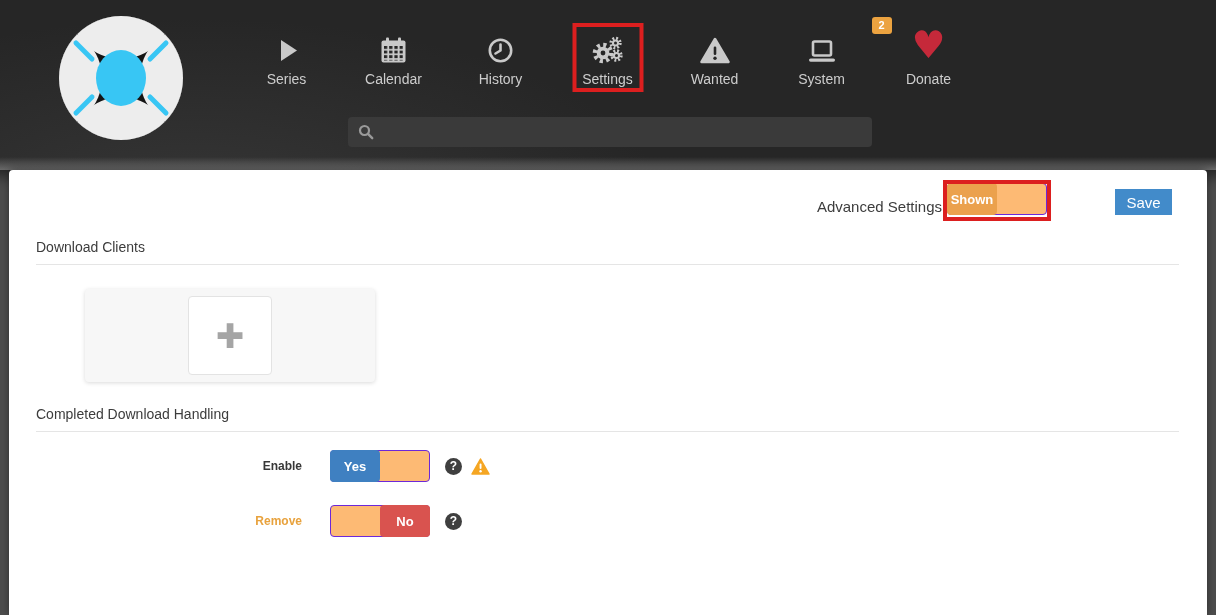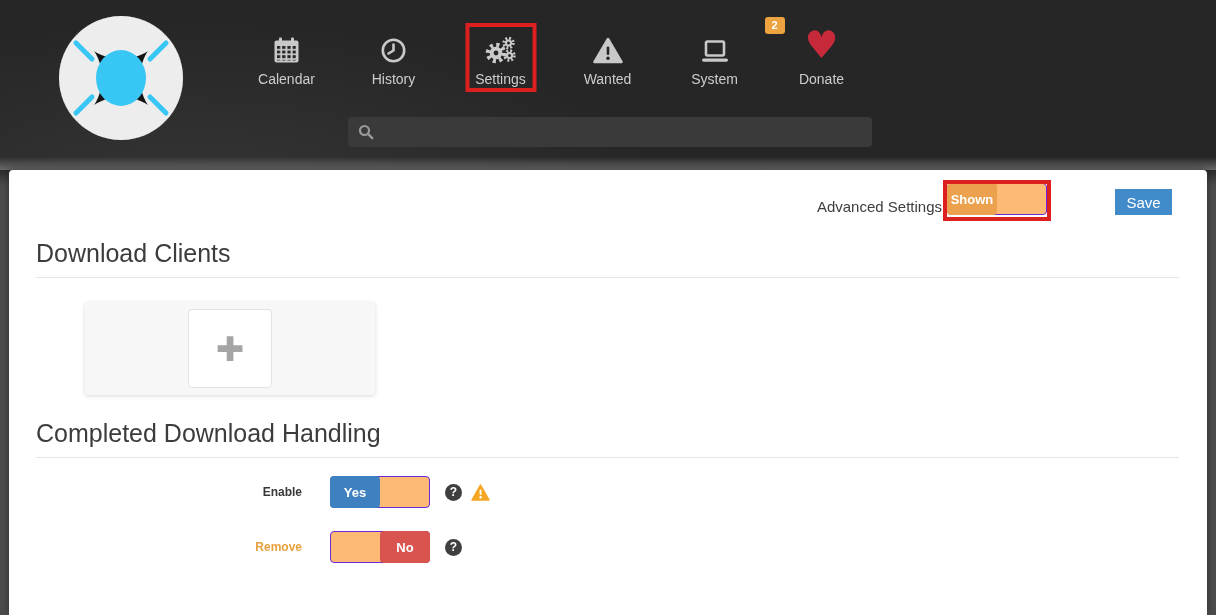--- a/index.html
+++ b/index.html
@@ -73,21 +73,21 @@
   .knob.blue   { background:#3f80c1; }
   .knob.red    { background:#d9534f; }
   .save-btn {
     margin-left:68px; width:57px; height:26px; background:#428bca; color:#fff;
     border:none; border-radius:0; font-size:15px; font-family:inherit; cursor:pointer;
   }
   
   .section { margin:0 28px 0 27px; }
   .section.first { margin-top:17px; }
   .section.second { margin-top:21px; }
-  .section-title { font-size:25px; font-weight:400; color:#3c3c3c;margin-top:24px; }
+  .section-title { font-size:14px; font-weight:400; color:#3c3c3c;margin-top:24px; }
   .rule { border:none; border-top:1px solid #e5e5e5; margin-top:9px; }
   .add-card {
     margin:24px 0 0 49px; width:290px; height:93px; background:#f7f7f7;
     border-radius:4px; box-shadow:0 1px 4px rgba(0,0,0,.15);
     display:flex; align-items:center; justify-content:center; cursor:pointer;
   }
   .add-inner {
     width:84px; height:79px; background:#fff; border:1px solid #e3e3e3; border-radius:4px;
     display:flex; align-items:center; justify-content:center;
   }
@@ -139,20 +139,28 @@
             <line x1="54" y1="-46" x2="51" y2="-43"></line>
             <line x1="-54" y1="46" x2="-51" y2="43"></line>
             <line x1="54" y1="46" x2="51" y2="43"></line>
           </g>
         </g>
       </svg>
     </div>
 
     <nav class="nav-items">
 
+      <div class="nav-item">
+        <span class="nav-ico">
+          <svg width="26" height="27" viewBox="0 0 26 27">
+              <path d="M7 3 L23 13.5 L7 24 Z" fill="#c9c9c9"></path>
+            </svg>
+        </span>
+        <span class="nav-lbl">Series</span>
+      </div>
 
       <div class="nav-item">
         <span class="nav-ico">
           <svg width="27" height="27" viewBox="0 0 27 27">
             <defs>
               <pattern id="calgrid" x="4" y="9" width="5.2" height="4.6" patternUnits="userSpaceOnUse">
                 <rect width="3.2" height="2.9" fill="#262626"></rect>
               </pattern>
             </defs>
             <rect x="6" y="0.5" width="3" height="6" rx="1" fill="#c9c9c9"></rect>

